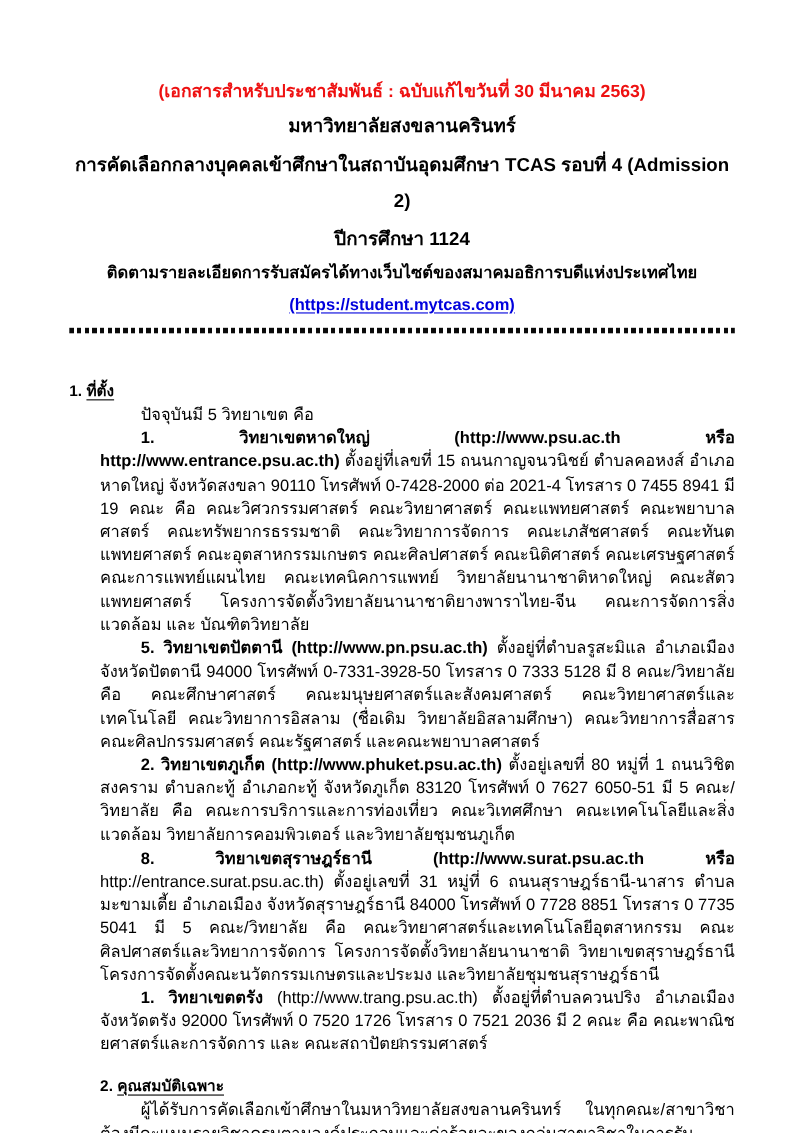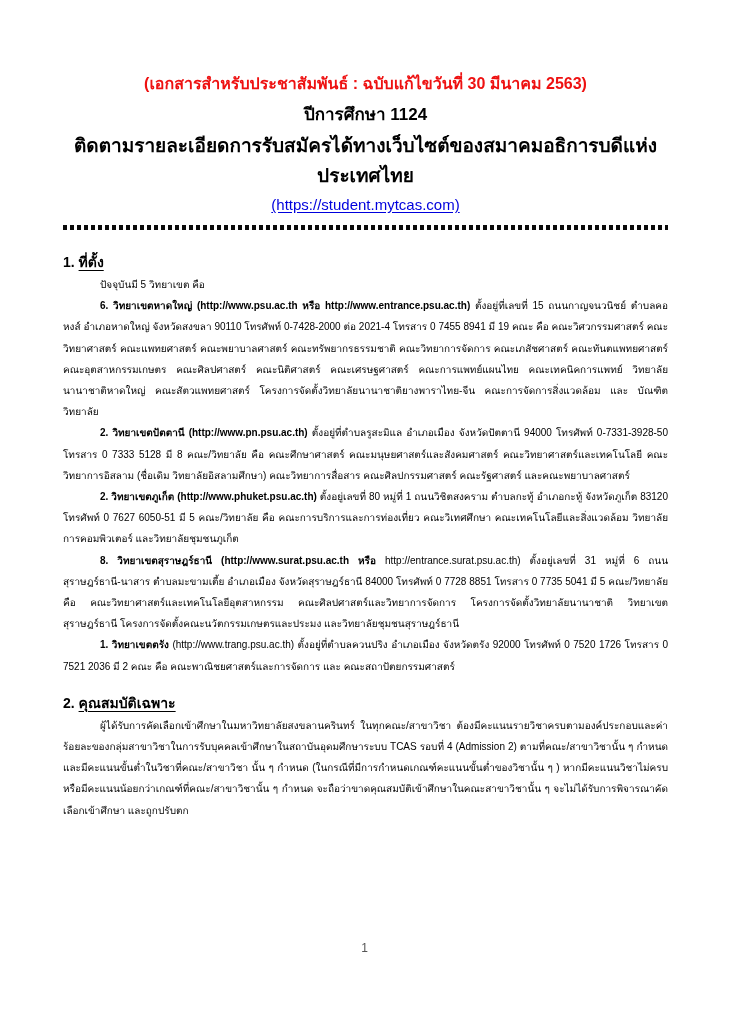--- a/index.html
+++ b/index.html
@@ -36,28 +36,28 @@
     line-height: 24px;
     font-weight: bold;
   }
   .title {
     font-size: 17px;
     line-height: 33px;
     font-weight: bold;
     margin-top: 2px;
   }
   .subtitle {
-    font-size: 19px;
+    font-size: 15px;
     line-height: 30px;
     font-weight: bold;
   }
   .link-line {
     font-size: 15px;
     line-height: 27px;
-    font-weight: normal;
+    font-weight: bold;
   }
   .link-line a {
     text-decoration: underline;
     text-underline-offset: 2px;
     cursor: pointer;
   }
   .dotted-divider {
     margin-top: 7px;
     height: 5px;
     width: 100%;
@@ -69,25 +69,26 @@
   }
   .sec-heading {
     font-size: 14px;
     font-weight: bold;
     line-height: 24px;
   }
   .sec-heading .u {
     text-decoration: underline;
     text-underline-offset: 3px;
   }
-  .sec1-heading { margin-top: 20px; }
-  .sec2-heading { margin-top: 14px; }
+  .sec1-heading { margin-top: 40px; }
+  .sec2-heading { margin-top: 14px; margin-left: 28px; }
   .body-text {
-    font-size: 10px;
+    font-size: 15px;
     line-height: 21.2px;
+    margin-left: 28px;
   }
   .intro-line {
     text-indent: 37px;
     margin: 0;
   }
   .para {
     margin: 0;
     text-align: justify;
     text-indent: 37px;
   }
@@ -103,41 +104,43 @@
   }
 </style>
 </head>
 <body>
 
 <div class="page">
   <div class="content">
 
     <div class="doc-header">
       <div class="notice" style="color: rgb(238, 17, 17);">(เอกสารสำหรับประชาสัมพันธ์ : ฉบับแก้ไขวันที่ 30 มีนาคม 2563)</div>
+      <div class="title">มหาวิทยาลัยสงขลานครินทร์</div>
+      <div class="title">การคัดเลือกกลางบุคคลเข้าศึกษาในสถาบันอุดมศึกษา TCAS รอบที่ 4 (Admission 2)</div>
       <div class="title">ปีการศึกษา 1124</div>
       <div class="subtitle">ติดตามรายละเอียดการรับสมัครได้ทางเว็บไซต์ของสมาคมอธิการบดีแห่งประเทศไทย</div>
       <div class="link-line"><a style="color: rgb(0, 0, 221);">(https://student.mytcas.com)</a></div>
       <div class="dotted-divider"></div>
     </div>
 
     <div class="sec-heading sec1-heading">
       <span>1.</span>
       <span class="u">ที่ตั้ง</span>
     </div>
 
     <div class="body-text">
       <p class="intro-line">ปัจจุบันมี 5 วิทยาเขต คือ</p>
 
       <p class="para">
-        <span class="lead">6. วิทยาเขตหาดใหญ่ (http://www.psu.ac.th หรือ http://www.entrance.psu.ac.th)</span>
+        <span class="lead">1. วิทยาเขตหาดใหญ่ (http://www.psu.ac.th หรือ http://www.entrance.psu.ac.th)</span>
         <span>ตั้งอยู่ที่เลขที่ 15 ถนนกาญจนวนิชย์ ตำบลคอหงส์ อำเภอหาดใหญ่ จังหวัดสงขลา 90110 โทรศัพท์ 0-7428-2000 ต่อ 2021-4 โทรสาร 0 7455 8941 มี 19 คณะ คือ คณะวิศวกรรมศาสตร์ คณะวิทยาศาสตร์ คณะแพทยศาสตร์ คณะพยาบาลศาสตร์ คณะทรัพยากรธรรมชาติ คณะวิทยาการจัดการ คณะเภสัชศาสตร์ คณะทันตแพทยศาสตร์ คณะอุตสาหกรรมเกษตร คณะศิลปศาสตร์ คณะนิติศาสตร์ คณะเศรษฐศาสตร์ คณะการแพทย์แผนไทย คณะเทคนิคการแพทย์ วิทยาลัยนานาชาติหาดใหญ่ คณะสัตวแพทยศาสตร์ โครงการจัดตั้งวิทยาลัยนานาชาติยางพาราไทย-จีน คณะการจัดการสิ่งแวดล้อม และ บัณฑิตวิทยาลัย</span>
       </p>
 
       <p class="para">
-        <span class="lead">2. วิทยาเขตปัตตานี (http://www.pn.psu.ac.th)</span>
+        <span class="lead">5. วิทยาเขตปัตตานี (http://www.pn.psu.ac.th)</span>
         <span>ตั้งอยู่ที่ตำบลรูสะมิแล อำเภอเมือง จังหวัดปัตตานี 94000 โทรศัพท์ 0-7331-3928-50 โทรสาร 0 7333 5128 มี 8 คณะ/วิทยาลัย คือ คณะศึกษาศาสตร์ คณะมนุษยศาสตร์และสังคมศาสตร์ คณะวิทยาศาสตร์และเทคโนโลยี คณะวิทยาการอิสลาม (ชื่อเดิม วิทยาลัยอิสลามศึกษา) คณะวิทยาการสื่อสาร คณะศิลปกรรมศาสตร์ คณะรัฐศาสตร์ และคณะพยาบาลศาสตร์</span>
       </p>
 
       <p class="para">
         <span class="lead">2. วิทยาเขตภูเก็ต (http://www.phuket.psu.ac.th)</span>
         <span>ตั้งอยู่เลขที่ 80 หมู่ที่ 1 ถนนวิชิตสงคราม ตำบลกะทู้ อำเภอกะทู้ จังหวัดภูเก็ต 83120 โทรศัพท์ 0 7627 6050-51 มี 5 คณะ/วิทยาลัย คือ คณะการบริการและการท่องเที่ยว คณะวิเทศศึกษา คณะเทคโนโลยีและสิ่งแวดล้อม วิทยาลัยการคอมพิวเตอร์ และวิทยาลัยชุมชนภูเก็ต</span>
       </p>
 
       <p class="para">
         <span class="lead">8. วิทยาเขตสุราษฎร์ธานี (http://www.surat.psu.ac.th หรือ</span>

